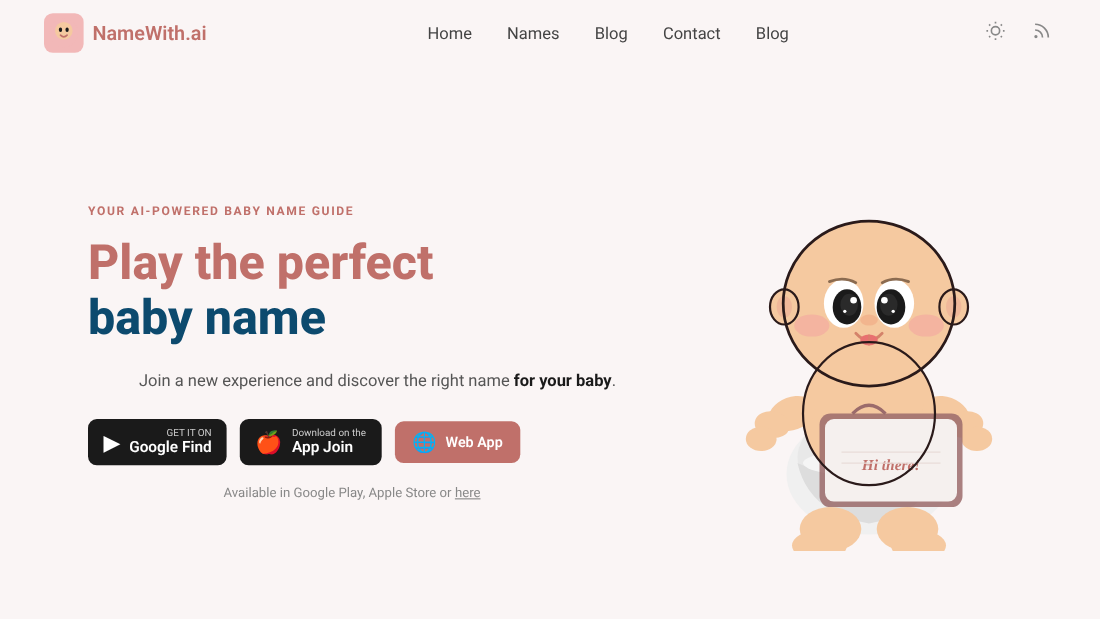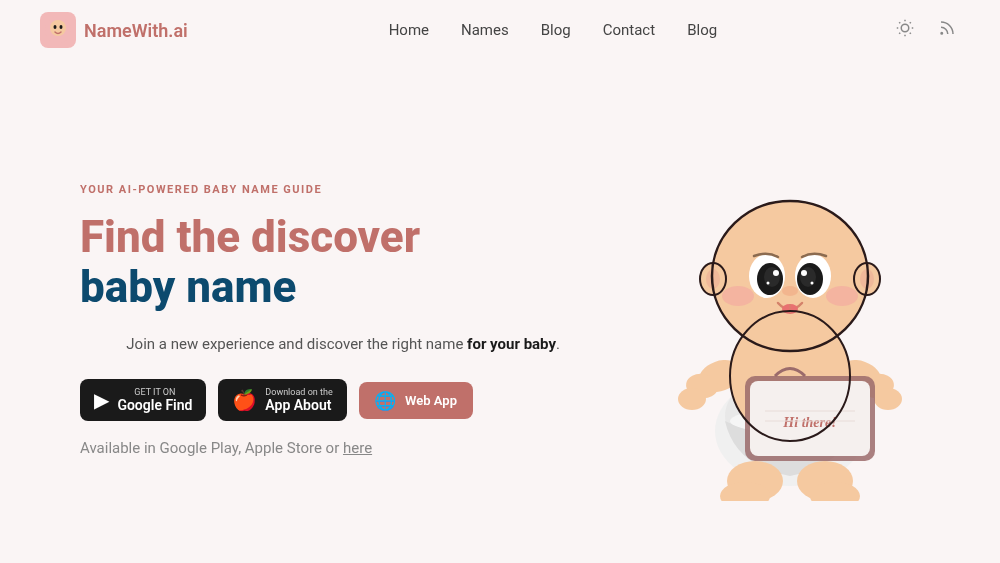--- a/index.html
+++ b/index.html
@@ -129,21 +129,21 @@
       display: flex;
       align-items: center;
       gap: 8px;
       font-size: 12px;
       text-decoration: none;
     }
     .store-btn .btn-top {
       font-size: 9px;
       color: #ccc;
       display: block;
-      text-align: center;
+      text-align: right;
     }
     .store-btn .btn-bottom {
       font-size: 14px;
       font-weight: 600;
       display: block;
     }
     .store-btn-icon {
       font-size: 20px;
     }
     .web-btn {
@@ -157,23 +157,24 @@
       align-items: center;
       gap: 8px;
       font-size: 13px;
       font-weight: 600;
       text-decoration: none;
     }
     .web-btn .globe {
       font-size: 18px;
     }
     .availability {
-      font-size: 15px;
+      font-size: 12px;
       color: #888;
       margin-top: 2px;
+      text-align: center;
     }
     .availability a {
       color: #888;
       text-decoration: underline;
     }
 
     
     .hero-right {
       position: absolute;
       right: 40px;
@@ -235,40 +236,40 @@
         <circle cx="5" cy="19" r="1" fill="currentColor"></circle>
       </svg>
     </button>
   </div>
 </header>
 
 <main>
   <div class="hero-left">
     <p class="subtitle">Your AI-Powered Baby Name Guide</p>
     <h1 class="headline">
-      <span class="light">Find the discover</span><br>
+      <span class="light">Play the perfect</span><br>
       <span class="dark">baby name</span>
     </h1>
     <p class="description">
       <span>Join a new experience and discover the right name </span><strong>for your baby</strong><span>.</span>
     </p>
 
     <div class="store-buttons">
       <a href="#" class="store-btn">
         <span class="store-btn-icon">▶</span>
         <span>
           <span class="btn-top">GET IT ON</span>
           <span class="btn-bottom">Google Find</span>
         </span>
       </a>
       <a href="#" class="store-btn">
         <span class="store-btn-icon">🍎</span>
         <span>
           <span class="btn-top">Download on the</span>
-          <span class="btn-bottom">App About</span>
+          <span class="btn-bottom">App Join</span>
         </span>
       </a>
       <a href="#" class="web-btn">
         <span class="globe">🌐</span>
         <span>Web App</span>
       </a>
     </div>
 
     <p class="availability">
       <span>Available in Google Play, Apple Store or </span><a href="#">here</a>

